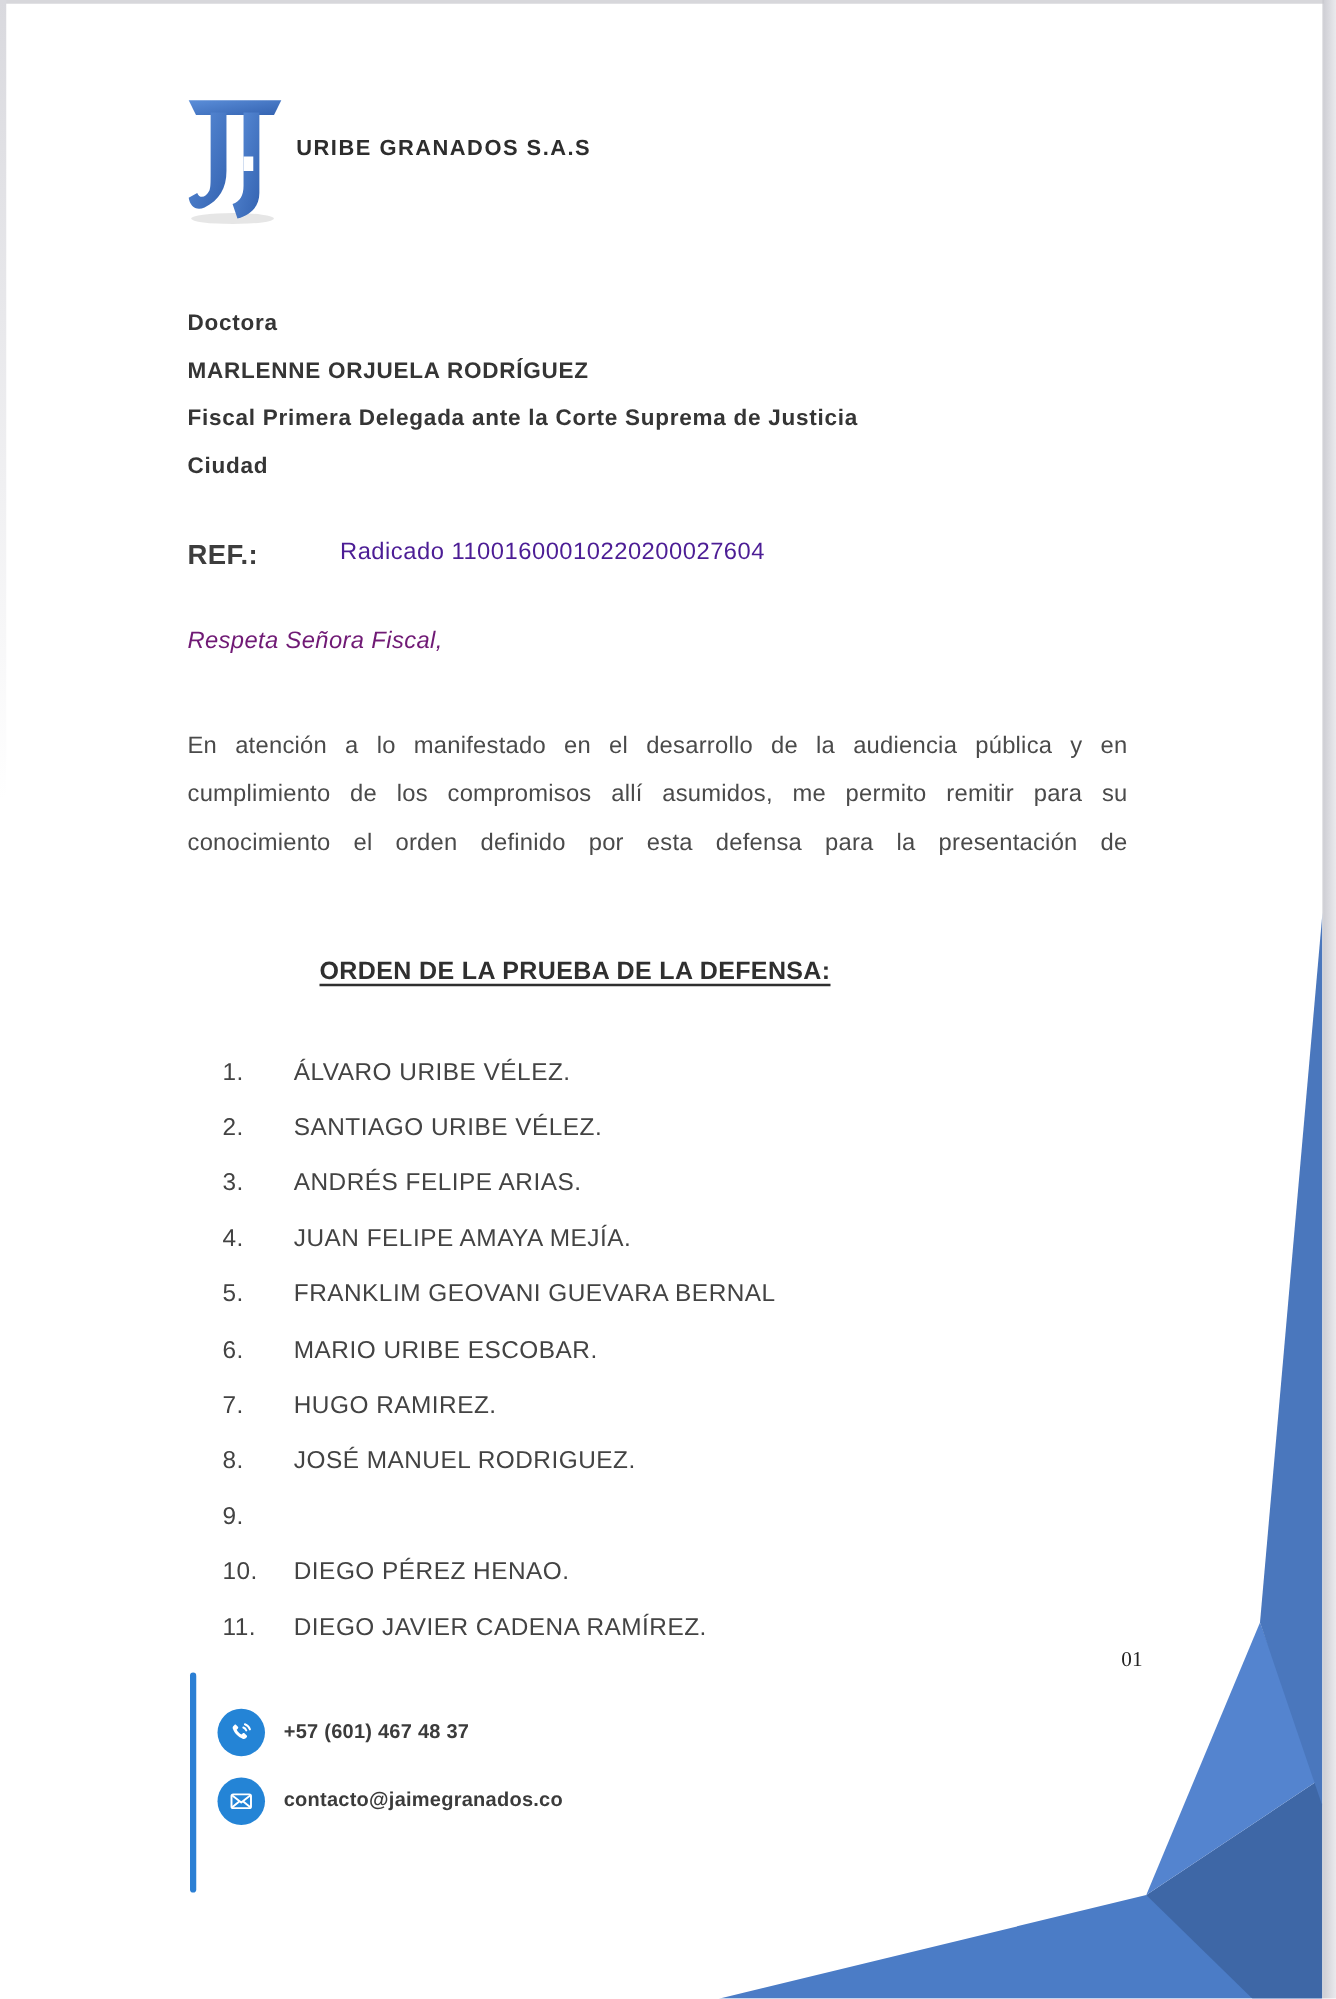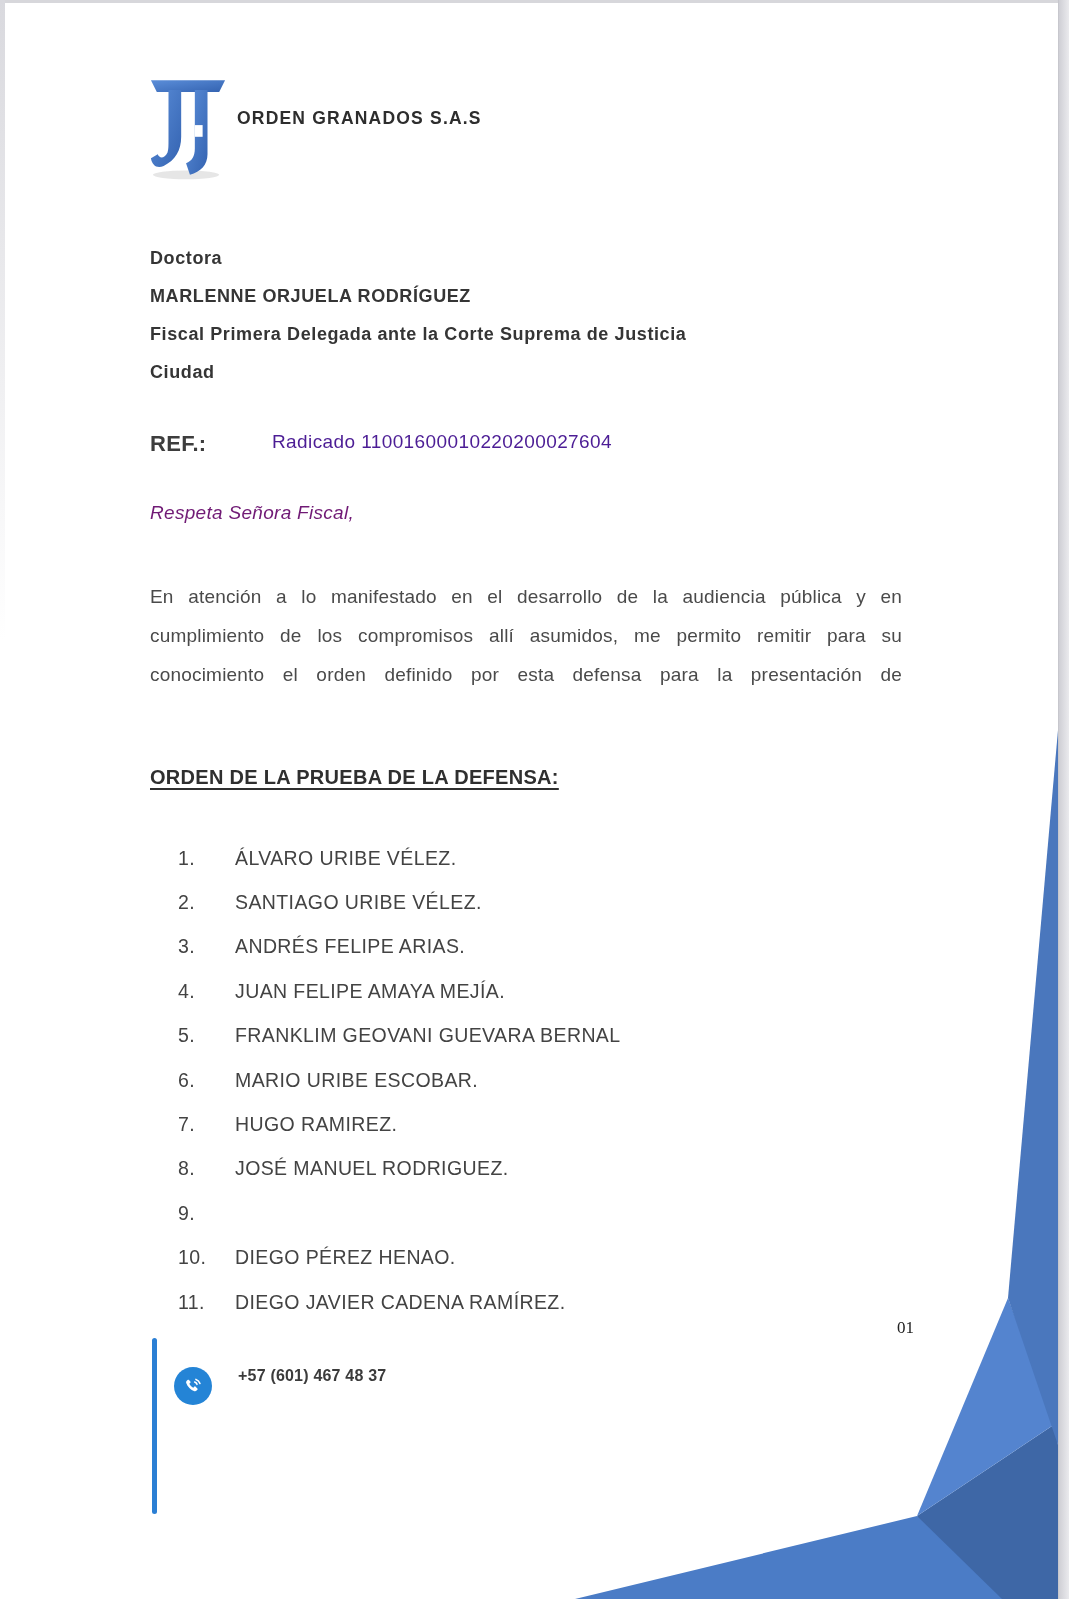--- a/index.html
+++ b/index.html
@@ -30,39 +30,39 @@
 
   .greeting{position:absolute;left:150px;top:502px;font-size:19px;color:#701a75;letter-spacing:.3px;font-style:italic;}
 
   
   .body-par{position:absolute;left:150px;top:577px;width:752px;font-size:19px;color:#4a4a4a;
     line-height:39px;letter-spacing:.2px;}
   .body-par .jline{text-align:justify;text-align-last:justify;}
   .body-par .lline{text-align:left;}
 
   
-  .list-heading{position:absolute;left:150px;top:766px;width:620px;
+  .list-heading{position:absolute;left:150px;top:766px;width:620px;text-align:center;
     font-size:20px;font-weight:bold;color:#2f2f2f;letter-spacing:.3px;
     text-decoration:underline;text-underline-offset:4px;text-decoration-thickness:2px;}
 
   
   .witness-list{position:absolute;left:178px;top:836px;}
   .w-row{display:flex;height:44.4px;align-items:center;font-size:19.5px;color:#434343;
     letter-spacing:.4px;}
   .w-num{width:57px;flex:0 0 57px;}
   .w-name{white-space:nowrap;}
 
   
   .page-number{position:absolute;left:897px;top:1318px;font-family:"Liberation Serif",serif;
     font-size:17px;color:#222;}
 
   
   .footer-line{position:absolute;left:152px;top:1338px;width:5px;height:176px;border-radius:3px;
     background:#2b7fd4;}
-  .f-row{position:absolute;left:174px;display:flex;align-items:flex-start;gap:26px;}
+  .f-row{position:absolute;left:174px;display:flex;align-items:center;gap:15px;}
   .f-icon{width:38px;height:38px;border-radius:50%;background:#2484d6;flex:0 0 38px;
     display:flex;align-items:center;justify-content:center;}
   .f-text{font-size:16px;font-weight:bold;color:#3b3b3b;letter-spacing:.2px;}
   .f-text.small{font-size:15px;line-height:19px;}
   .row-phone{top:1367px;}
   .row-mail{top:1422px;}
   .row-address{top:1477px;}
 
   
   .corner-deco{position:absolute;left:550px;top:700px;width:508px;height:899px;}
@@ -90,21 +90,21 @@
         <stop offset="0" stop-color="#5b8ed9"></stop>
         <stop offset="1" stop-color="#3463b1"></stop>
       </linearGradient>
     </defs>
     <ellipse cx="38" cy="99" rx="34" ry="4.5" fill="#dddddd" opacity="0.75"></ellipse>
     <path d="M2,2 H78 L72,14 H8 Z" fill="url(#lg)"></path>
     <path d="M20,12 H33 V60 C33,74 27,84 15,90 C8,93 3,89 2,82 L9,78 C11,83 16,82 19,76 C20,73 20,70 20,62 Z" fill="url(#lg)"></path>
     <path d="M47,12 H60 V78 C60,89 53,96 42,99 L38,87 C44,85 47,80 47,72 Z" fill="url(#lg)"></path>
     <path d="M47,48 H55 V60 H47 Z" fill="#ffffff"></path>
   </svg>
-  <div class="logo-text">ORDEN GRANADOS S.A.S</div>
+  <div class="logo-text">URIBE GRANADOS S.A.S</div>
 
   <div class="recipient">
     <div>Doctora</div>
     <div>MARLENNE ORJUELA RODRÍGUEZ</div>
     <div>Fiscal Primera Delegada ante la Corte Suprema de Justicia</div>
     <div>Ciudad</div>
   </div>
 
   <div class="ref-row">
     <span class="ref-label">REF.:</span>
@@ -175,15 +175,25 @@
     <span class="f-icon">
       <svg width="22" height="22" viewBox="0 0 24 24" fill="none" stroke="#ffffff" stroke-width="1.7" stroke-linecap="round" stroke-linejoin="round" aria-hidden="true">
         <path d="M7.1 5l2 2c.4.4.4 1 0 1.4l-1.1 1.1c.9 1.8 2.5 3.4 4.3 4.3l1.1-1.1c.4-.4 1-.4 1.4 0l2 2c.4.4.4 1 0 1.4l-.9.9c-.6.6-1.5.9-2.3.6-4.2-1.5-7.5-4.8-9-9-.3-.8 0-1.7.6-2.3l.9-.9c.4-.4 1-.4 1.4 0z" fill="#ffffff" stroke="none"></path>
         <path d="M13.8 7.6c1.2.4 2.2 1.4 2.6 2.6"></path>
         <path d="M15.2 4.8c2.1.7 3.7 2.4 4.4 4.5"></path>
       </svg>
     </span>
     <span class="f-text">+57 (601) 467 48 37</span>
   </div>
 
+  <div class="f-row row-mail">
+    <span class="f-icon">
+      <svg width="22" height="22" viewBox="0 0 24 24" fill="none" stroke="#ffffff" stroke-width="1.7" stroke-linecap="round" stroke-linejoin="round" aria-hidden="true">
+        <rect x="3.5" y="6" width="17" height="12" rx="1.5"></rect>
+        <path d="M4.5 7.2 12 13l7.5-5.8"></path>
+        <path d="M4.6 16.8 10 12.4M19.4 16.8 14 12.4"></path>
+      </svg>
+    </span>
+    <span class="f-text">contacto@jaimegranados.co</span>
+  </div>
 
 
 </div>
 
 </body></html>

